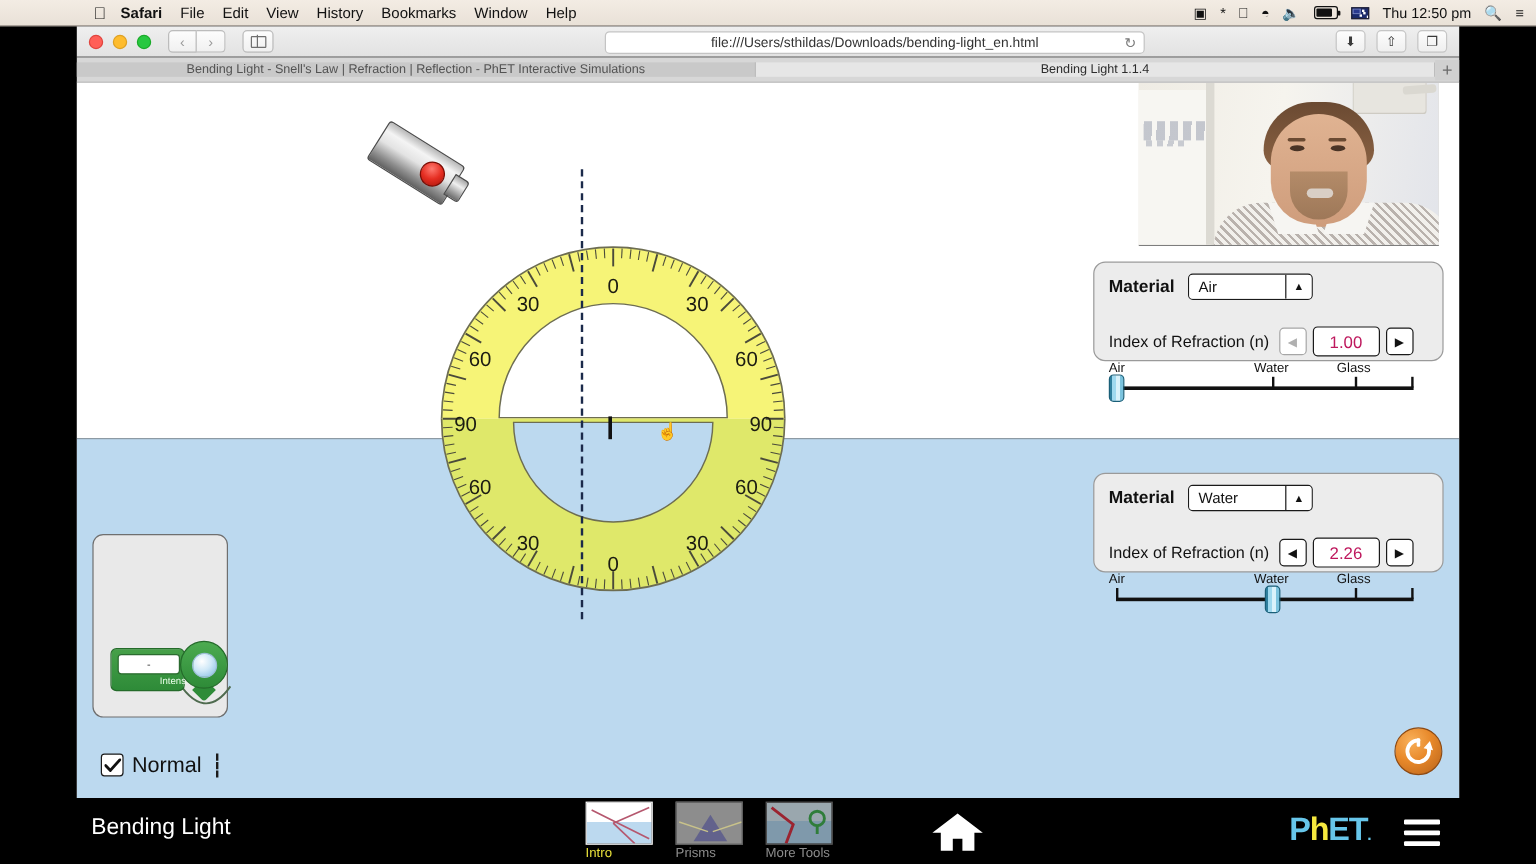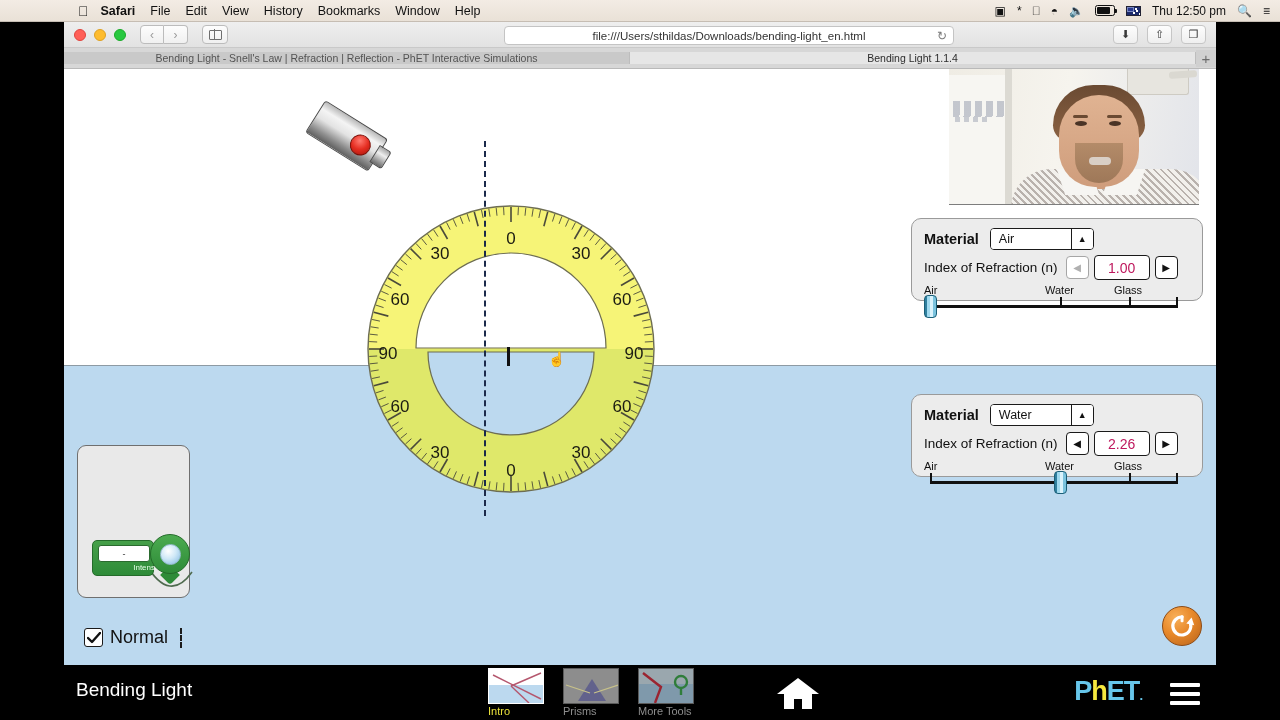--- a/index.html
+++ b/index.html
@@ -235,21 +235,21 @@
   }
   .matpanel.top{ left:847px; top:149px; }
   .matpanel.bottom{ left:847px; top:325px; }
   .matrow{ display:flex; align-items:center; }
   .matlabel{ font-size:14.5px; font-weight:bold; color:#111; margin-right:11px; }
   .combo{ display:flex; align-items:stretch; border:1.4px solid #1a1a1a; border-radius:4px; overflow:hidden; background:#fff;}
   .combo-val{ width:80px; height:20px; display:flex;align-items:center; padding-left:8px;
               font-size:12.5px; color:#111; background:#fff; }
   .combo-arrow{ width:22px;height:20px;border-left:1.4px solid #1a1a1a;background:#fff;
                 display:flex;align-items:center;justify-content:center;font-size:9px;color:#111;}
-  .irrow{ display:flex; align-items:center; margin-top:5px; }
+  .irrow{ display:flex; align-items:center; margin-top:22px; }
   .irlabel{ font-size:13.5px; color:#111; }
   .spin{ width:23px;height:23px;border:1.6px solid #1a1a1a;border-radius:4px;background:#fff;
          display:flex;align-items:center;justify-content:center;font-size:10px;color:#111;}
   .spin.dim{ border-color:#a6a6a6; color:#b0b0b0; }
   .numbox{ width:56px;height:25px;border:1.6px solid #1a1a1a;border-radius:4px;background:#fff;
            display:flex;align-items:center;justify-content:center;font-size:14px;color:#be185d;
            margin:0 5px; }
   .sliderwrap{ position:relative; margin-top:4px; height:30px; }
   .sl-lab{ position:absolute; top:0; font-size:11px; color:#111; }
   .sl-track{ position:absolute; top:21px; left:6px; width:248px; height:3px; background:#111; }

